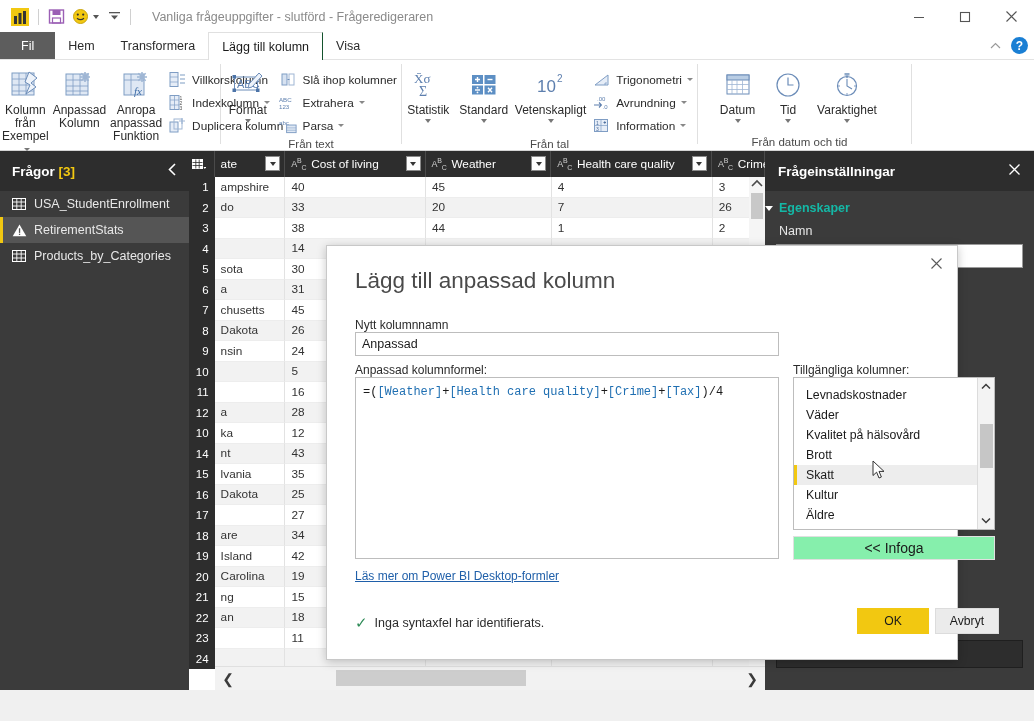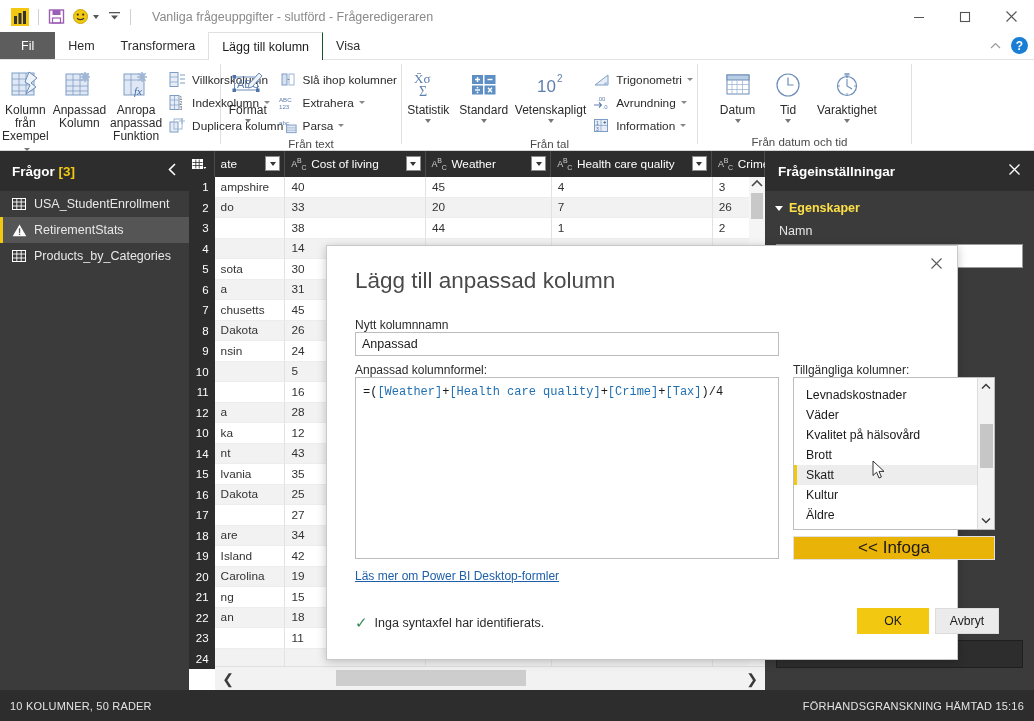--- a/index.html
+++ b/index.html
@@ -194,22 +194,22 @@
     position:absolute; left:765px; top:151px; width:269px; height:539px;
     background:#3b3b3b;
   }
   .qs-head {
     height:40px; background:#2d2d2d; display:flex; align-items:center;
     justify-content:space-between; padding:0 13px;
   }
   .qs-title { color:#ffffff; font-size:13.5px; font-weight:bold; }
   .qs-close { color:#ffffff; font-size:13px; }
   .qs-sec {
-    display:flex; align-items:center; color:#fde047; font-size:12.5px;
-    font-weight:bold; padding:10px 0 6px 10px;
+    display:flex; align-items:center; color:#14b8a6; font-size:12.5px;
+    font-weight:bold; padding:10px 0 6px 0;
   }
   .qs-sec .tri {
     width:0;height:0;margin-right:6px;
     border-left:4px solid transparent;border-right:4px solid transparent;border-top:5px solid #ffffff;
   }
   .qs-lbl { color:#e6e6e6; font-size:12.5px; padding:3px 0 4px 14px; }
   .qs-input {
     margin:2px 11px 0 11px; height:24px; background:#ffffff; border:1px solid #9a9a9a;
   }
   .qs-applied {
@@ -273,23 +273,23 @@
   .collist .ci.sel::before {
     content:''; position:absolute; left:0; top:0; bottom:0; width:3px; background:#f2c811;
   }
   .collist-sb {
     position:absolute; right:0; top:0; bottom:0; width:17px; background:#f3f3f3;
     border-left:1px solid #dcdcdc;
   }
   .collist-sb .a { height:17px; display:flex; align-items:center; justify-content:center; color:#3b3b3b; font-size:11px;}
   .collist-sb .thumb { position:absolute; left:2px; top:46px; width:13px; height:44px; background:#c6c6c6; }
   .insert-btn {
-    position:absolute; background:#eab308; border:1px solid #e0e0e0;
+    position:absolute; background:#86efac; border:1px solid #e0e0e0;
     display:flex; align-items:center; justify-content:center;
-    font-size:17px; color:#1a1a1a;
+    font-size:14px; color:#1a1a1a;
   }
   .cursor-arrow { position:absolute; pointer-events:none; }
 </style>
 </head>
 <body>
 
 <div id="app">
 
   <div class="titlebar">
     <div class="tb-left">
@@ -989,18 +989,14 @@
     <div class="dlg-btn btn-ok" style="left:530px; top:362px;">OK</div>
     <div class="dlg-btn btn-cancel" style="left:608px; top:362px;">Avbryt</div>
   </div>
 
   <div class="cursor-arrow" style="left:872px; top:460px;">
     <svg width="14" height="20" viewBox="0 0 14 20">
       <path d="M1 1 L1 15.5 L4.6 12.2 L7 18 L9.4 17 L7 11.4 L12 11.4 Z" fill="#ffffff" stroke="#333333" stroke-width="1"></path>
     </svg>
   </div>
 
-  <div class="statusbar">
-    <span>10 KOLUMNER, 50 RADER</span>
-    <span>FÖRHANDSGRANSKNING HÄMTAD 15:16</span>
-  </div>
 
 </div>
 
 </body></html>

